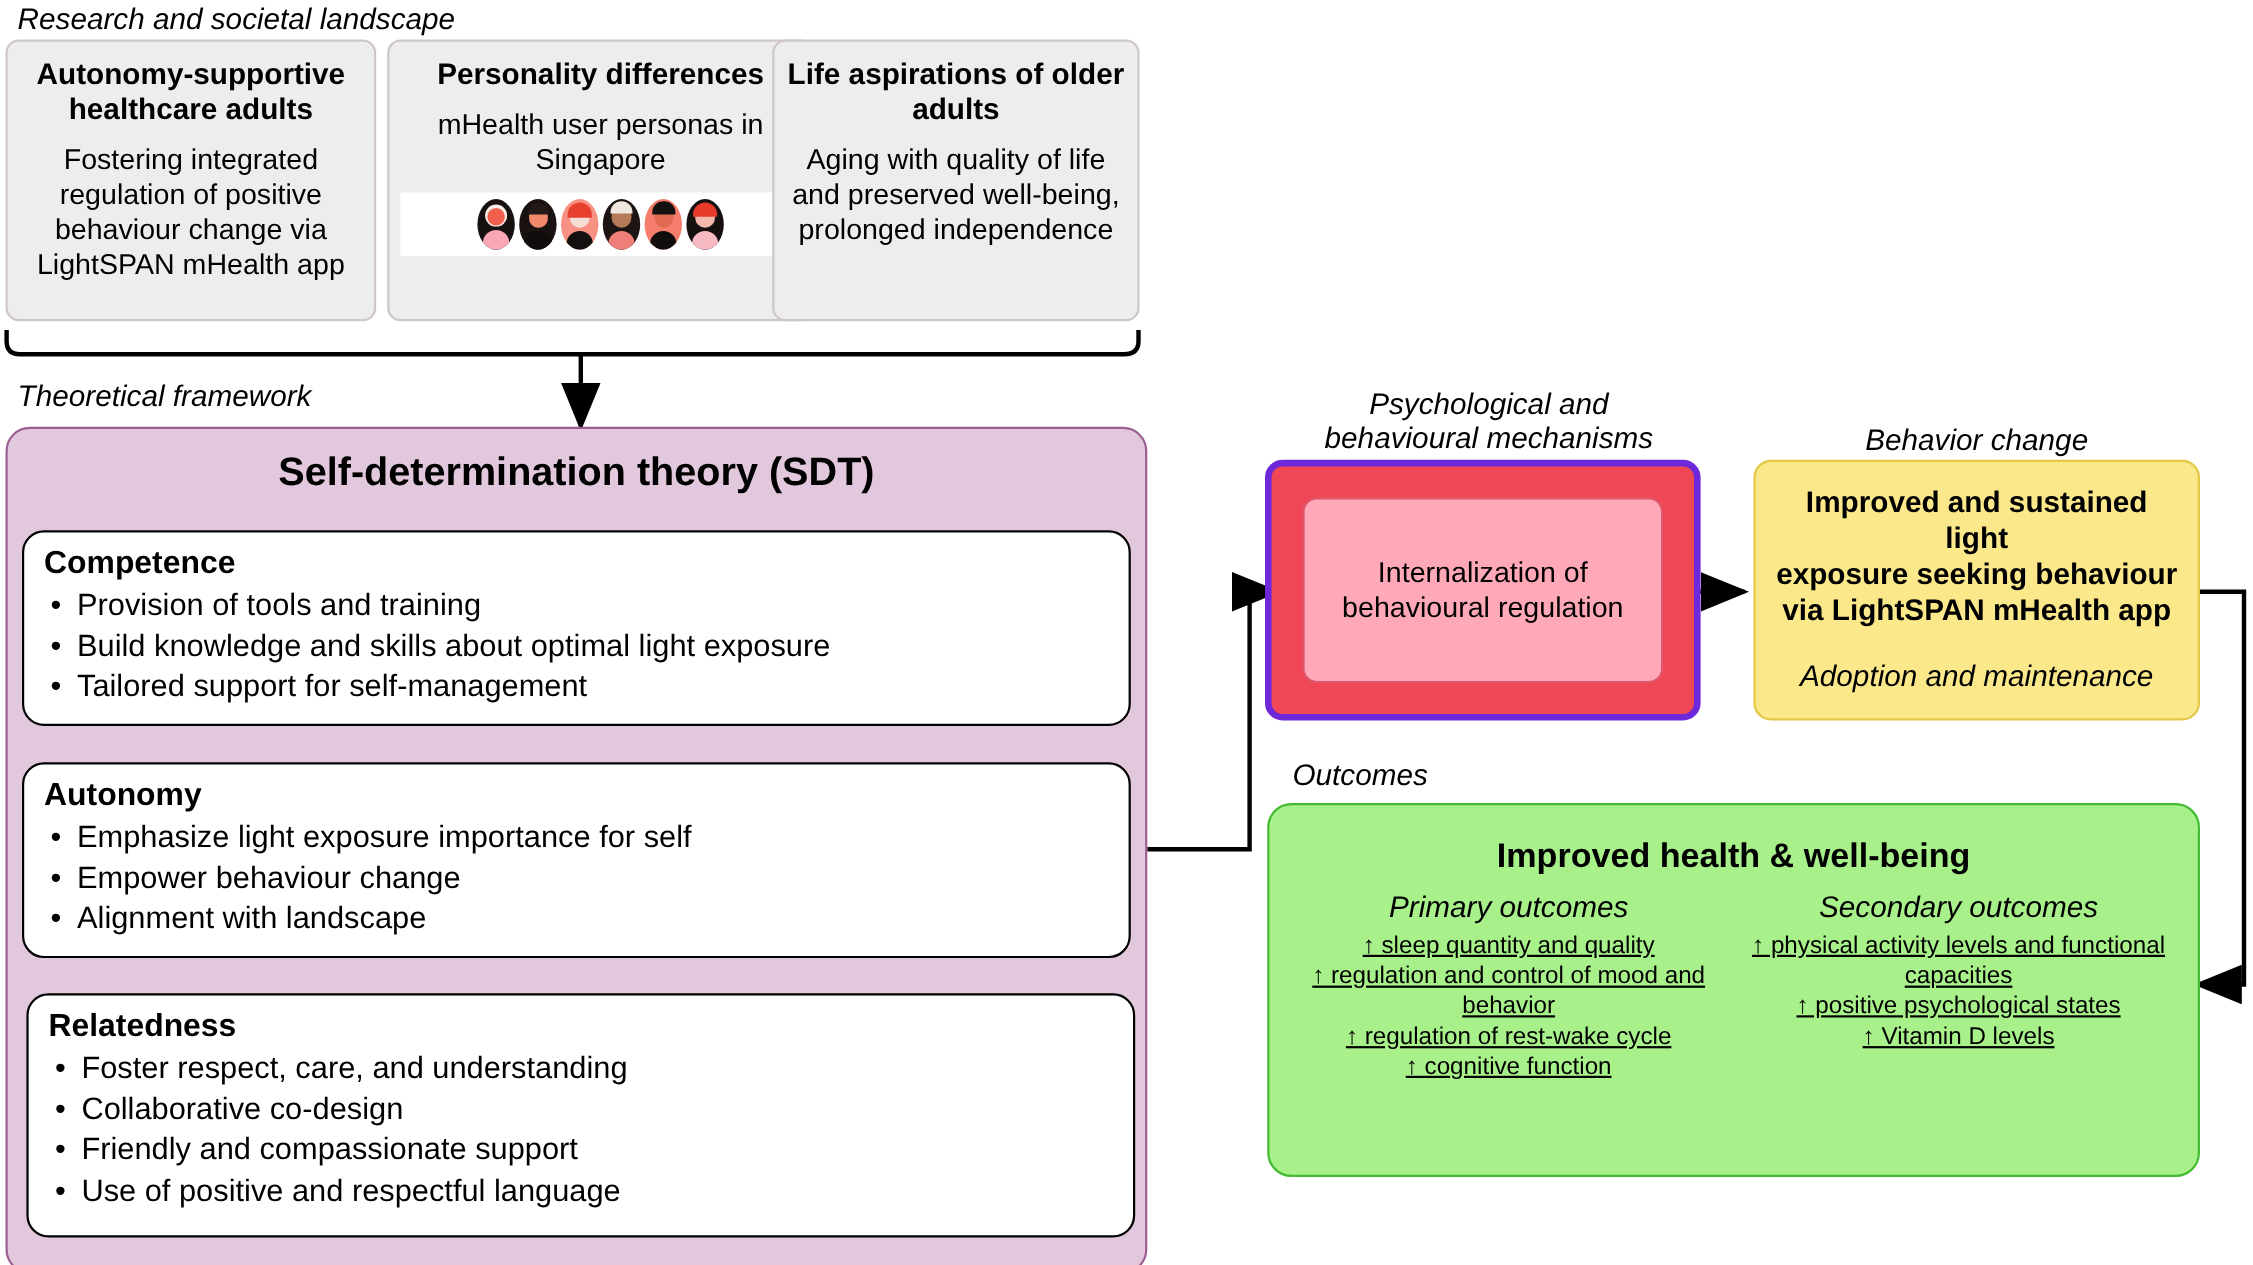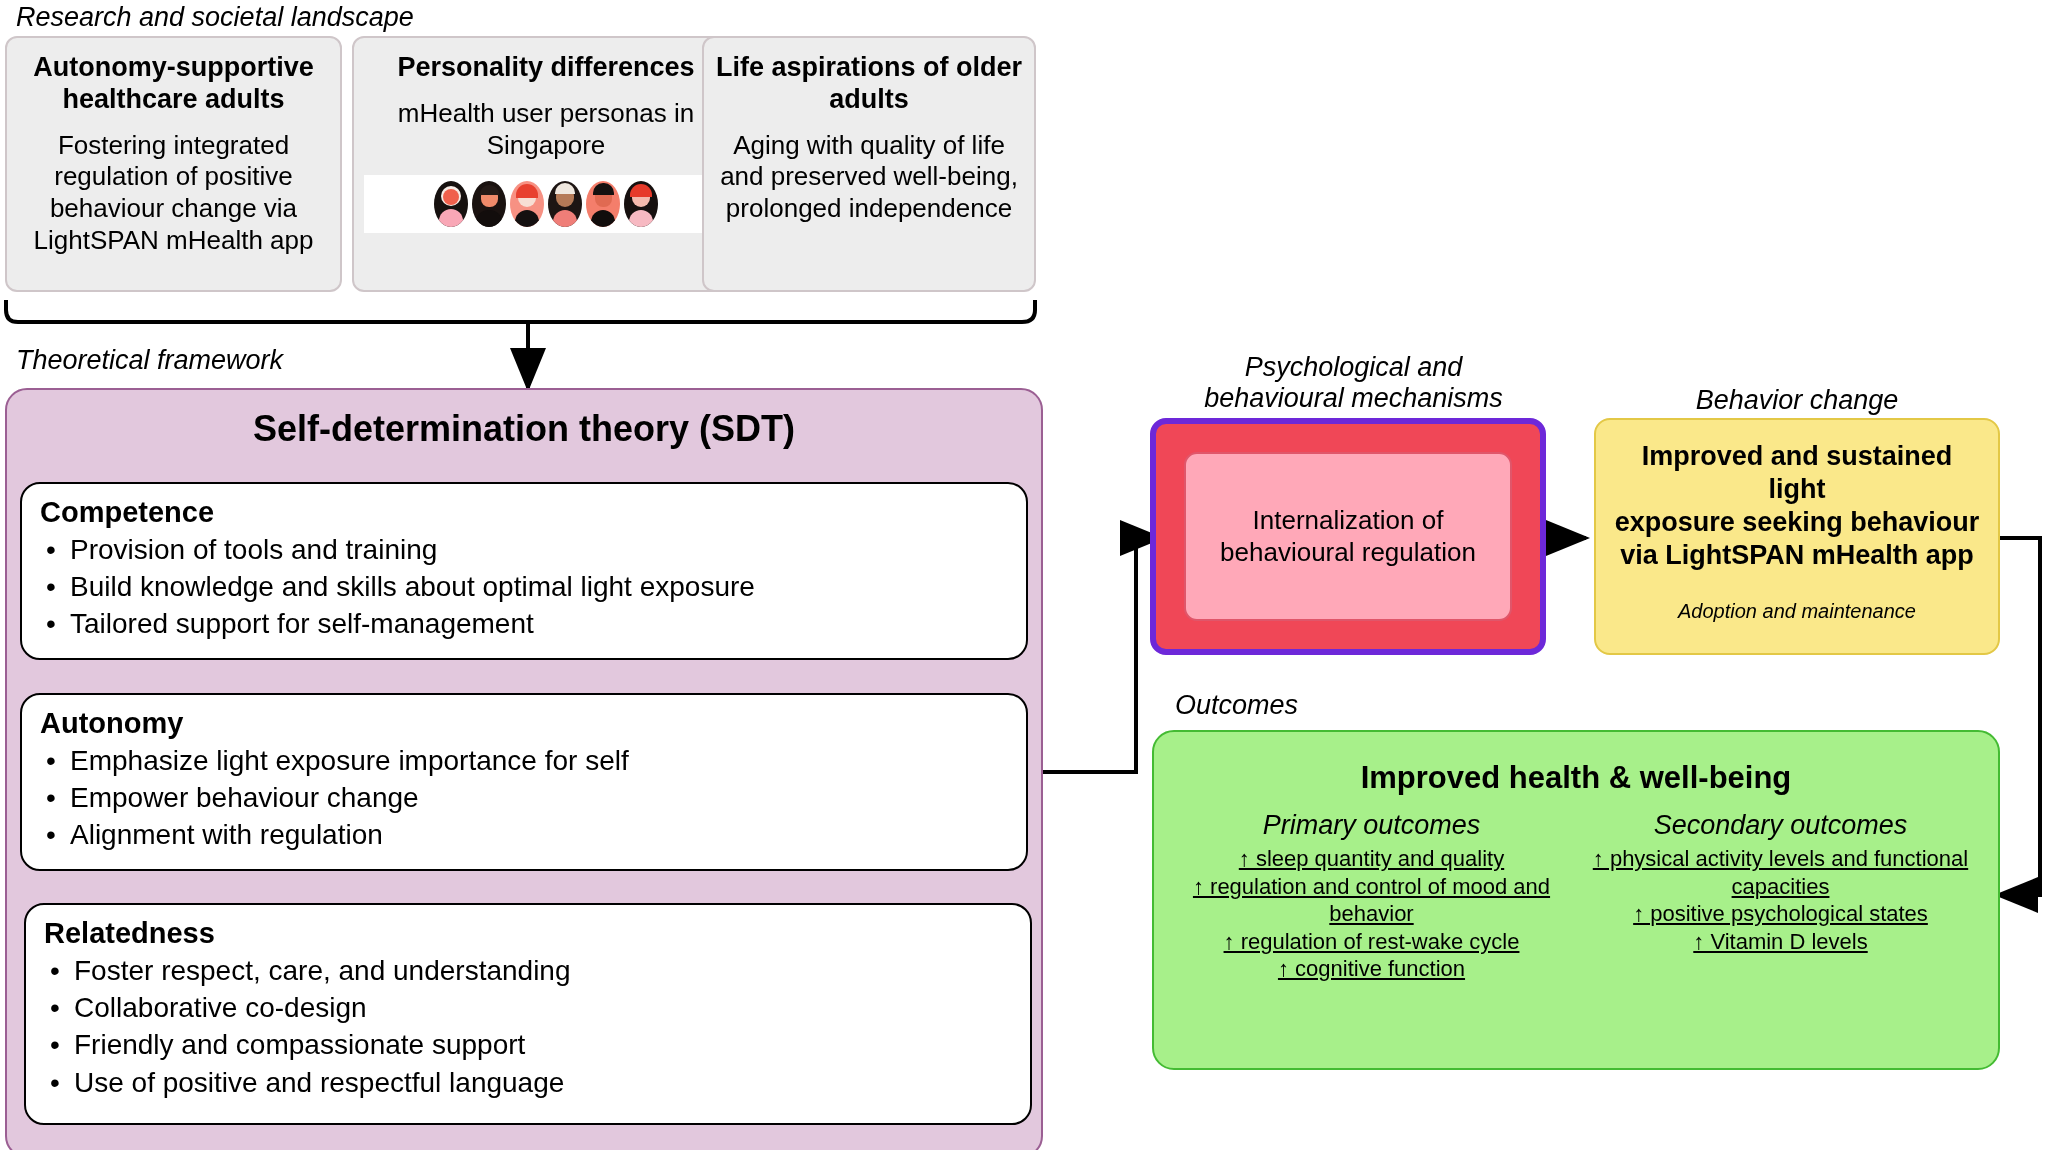--- a/index.html
+++ b/index.html
@@ -34,21 +34,21 @@
   .redbox{background:#f04757;border:6px solid #6d28d9;border-radius:16px;
           padding:28px;display:flex;flex-direction:column;gap:11px;}
   .pinkbox{background:#ffa8b8;border:2px solid #e0566a;border-radius:13px;
            display:flex;align-items:center;justify-content:center;text-align:center;
            font-size:26px;line-height:1.2;flex:1;white-space:pre-line;padding:6px;}
 
   
   .yellowbox{background:#fae88a;border:2px solid #e3c846;border-radius:16px;
              text-align:center;padding:20px 14px;}
   .yellowbox .b{font-weight:bold;font-size:27px;line-height:1.22;white-space:pre-line;}
-  .yellowbox .i{font-style:italic;font-size:20px;margin-top:28px;}
+  .yellowbox .i{font-style:italic;font-size:27px;margin-top:28px;}
 
   
   .greenbox{background:#a7f08a;border:2px solid #44bb33;border-radius:22px;padding:28px 18px;}
   .greenbox .gt{font-weight:bold;font-size:31px;text-align:center;margin-bottom:14px;}
   .cols{display:flex;gap:10px;}
   .col{flex:1;text-align:center;}
   .col .ch{font-style:italic;font-size:27px;margin-bottom:4px;}
   .col .ln{font-size:22px;line-height:1.25;text-decoration:underline;}
 
   svg.ovl{position:absolute;left:0;top:0;width:2048px;height:1150px;pointer-events:none;}
@@ -137,21 +137,21 @@
     <li>Build knowledge and skills about optimal light exposure</li>
     <li>Tailored support for self-management</li>
   </ul>
 </div>
 
 <div class="abs wbox" style="left:20px;top:693px;width:1008px;height:178px;">
   <h4>Autonomy</h4>
   <ul>
     <li>Emphasize light exposure importance for self</li>
     <li>Empower behaviour change</li>
-    <li>Alignment with regulation</li>
+    <li>Alignment with landscape</li>
   </ul>
 </div>
 
 <div class="abs wbox" style="left:24px;top:903px;width:1008px;height:222px;">
   <h4>Relatedness</h4>
   <ul>
     <li>Foster respect, care, and understanding</li>
     <li>Collaborative co-design</li>
     <li>Friendly and compassionate support</li>
     <li>Use of positive and respectful language</li>

